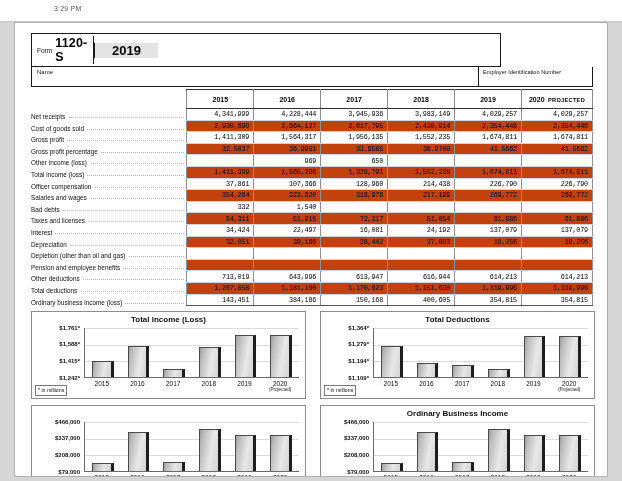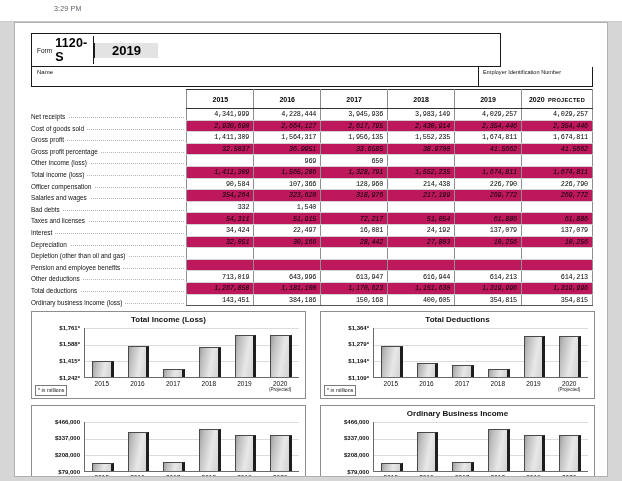--- a/index.html
+++ b/index.html
@@ -104,21 +104,21 @@
     border-bottom:1px dotted #b5b5b5; z-index:1;
   }
   table.data td.num{
     font-size:6.8px; color:#000; text-align:right;
     height:11.6px; padding:0 4px 0 2px;
     border-left:1px solid #8f8f8f; border-right:1px solid #8f8f8f;
     border-bottom:1px solid #d4d4d4;
     letter-spacing:-.2px; white-space:nowrap;
     vertical-align:middle;
   }
-  table.data tr.alt td.num{ background:#be185d;font-style:italic; }
+  table.data tr.alt td.num{ background:#c2410c; }
   table.data tr.first td.num{ border-top:1px solid #8f8f8f; }
   table.data tr.last td.num{ border-bottom:1.2px solid #555; }
 
   
   .chart-box{
     position:absolute;
     border:1px solid #8d8d8d;
     background:#fff;
   }
   #chart-total-income     { left:16px;  top:288px; width:275px; height:88px;}
@@ -260,21 +260,21 @@
             <td class="rlbl"><span class="dots"></span><span class="txt">Total income (loss)</span></td>
             <td class="num">1,411,309</td>
             <td class="num">1,565,286</td>
             <td class="num">1,328,791</td>
             <td class="num">1,552,235</td>
             <td class="num">1,674,811</td>
             <td class="num">1,674,811</td>
           </tr>
           <tr>
             <td class="rlbl"><span class="dots"></span><span class="txt">Officer compensation</span></td>
-            <td class="num">90,584</td>
+            <td class="num">37,861</td>
             <td class="num">107,366</td>
             <td class="num">128,960</td>
             <td class="num">214,438</td>
             <td class="num">226,790</td>
             <td class="num">226,790</td>
           </tr>
           <tr class="alt">
             <td class="rlbl"><span class="dots"></span><span class="txt">Salaries and wages</span></td>
             <td class="num">354,264</td>
             <td class="num">323,620</td>

